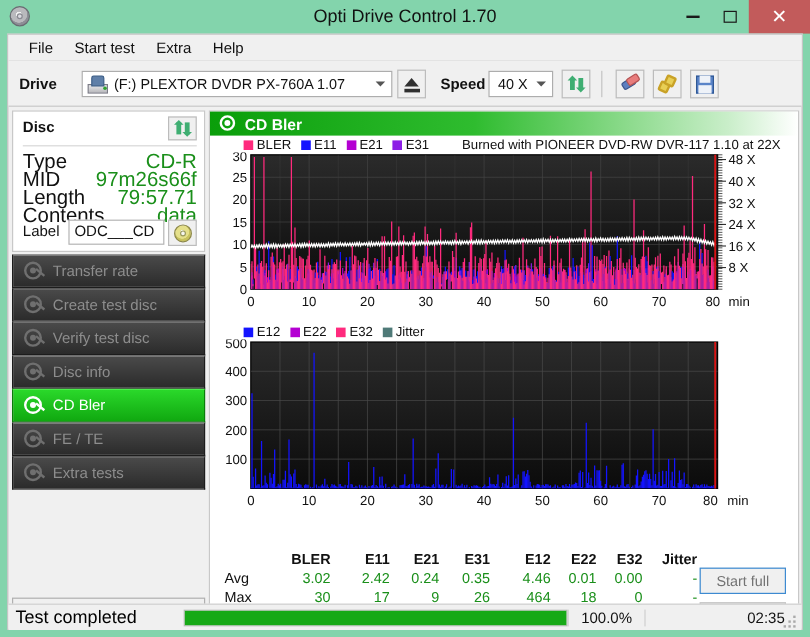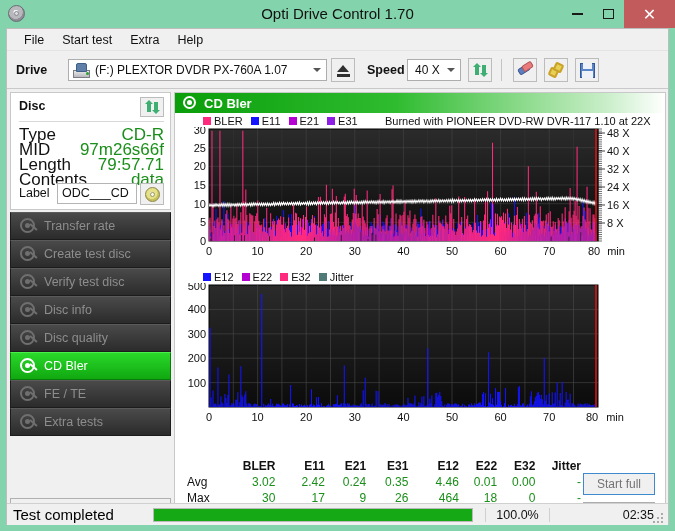--- a/index.html
+++ b/index.html
@@ -294,21 +294,21 @@
     position:absolute; left:0; top:474px; width:661px; height:22px;
     background:#f0f0f0; border-top:1px solid #d0d0d0;
     display:flex; align-items:center;
   }
   #status-text { margin-left:6px; font-size:15px; color:#000000; width:140px; }
   #progress-outer {
     width:320px; height:14px; border:1px solid #b9b9b9; background:#fff; position:relative;
   }
   #progress-fill { position:absolute; left:0; top:0; height:12px; background:#16a916; }
   #progress-pct { width:64px; text-align:center; font-size:12.5px; color:#111;
-                  border-left:1px solid #d0d0d0; margin-left:12px; }
+                  border-left:1px solid #d0d0d0; margin-left:0; }
   #elapsed { flex:1; text-align:right; padding-right:14px; font-size:12.5px; color:#111;
              border-left:1px solid #d0d0d0; }
   #grip { position:absolute; right:3px; bottom:2px; width:12px; height:12px; }
   #grip i { position:absolute; width:2px; height:2px; background:#aaa; display:block; }
 </style>
 </head>
 <body>
 
 <div id="titlebar">
   <div id="app-icon">
@@ -453,28 +453,20 @@
           </span>
         <span>Verify test disc</span>
       </div>
       <div class="navbtn">
         <span class="nav-icon">
             <span class="ring"></span>
             <span class="core"></span>
             <span class="slash"></span>
           </span>
         <span>Disc info</span>
-      </div>
-      <div class="navbtn">
-        <span class="nav-icon">
-            <span class="ring"></span>
-            <span class="core"></span>
-            <span class="slash"></span>
-          </span>
-        <span>Disc quality</span>
       </div>
       <div class="navbtn active">
         <span class="nav-icon">
             <span class="ring"></span>
             <span class="core"></span>
             <span class="slash"></span>
           </span>
         <span>CD Bler</span>
       </div>
       <div class="navbtn">

